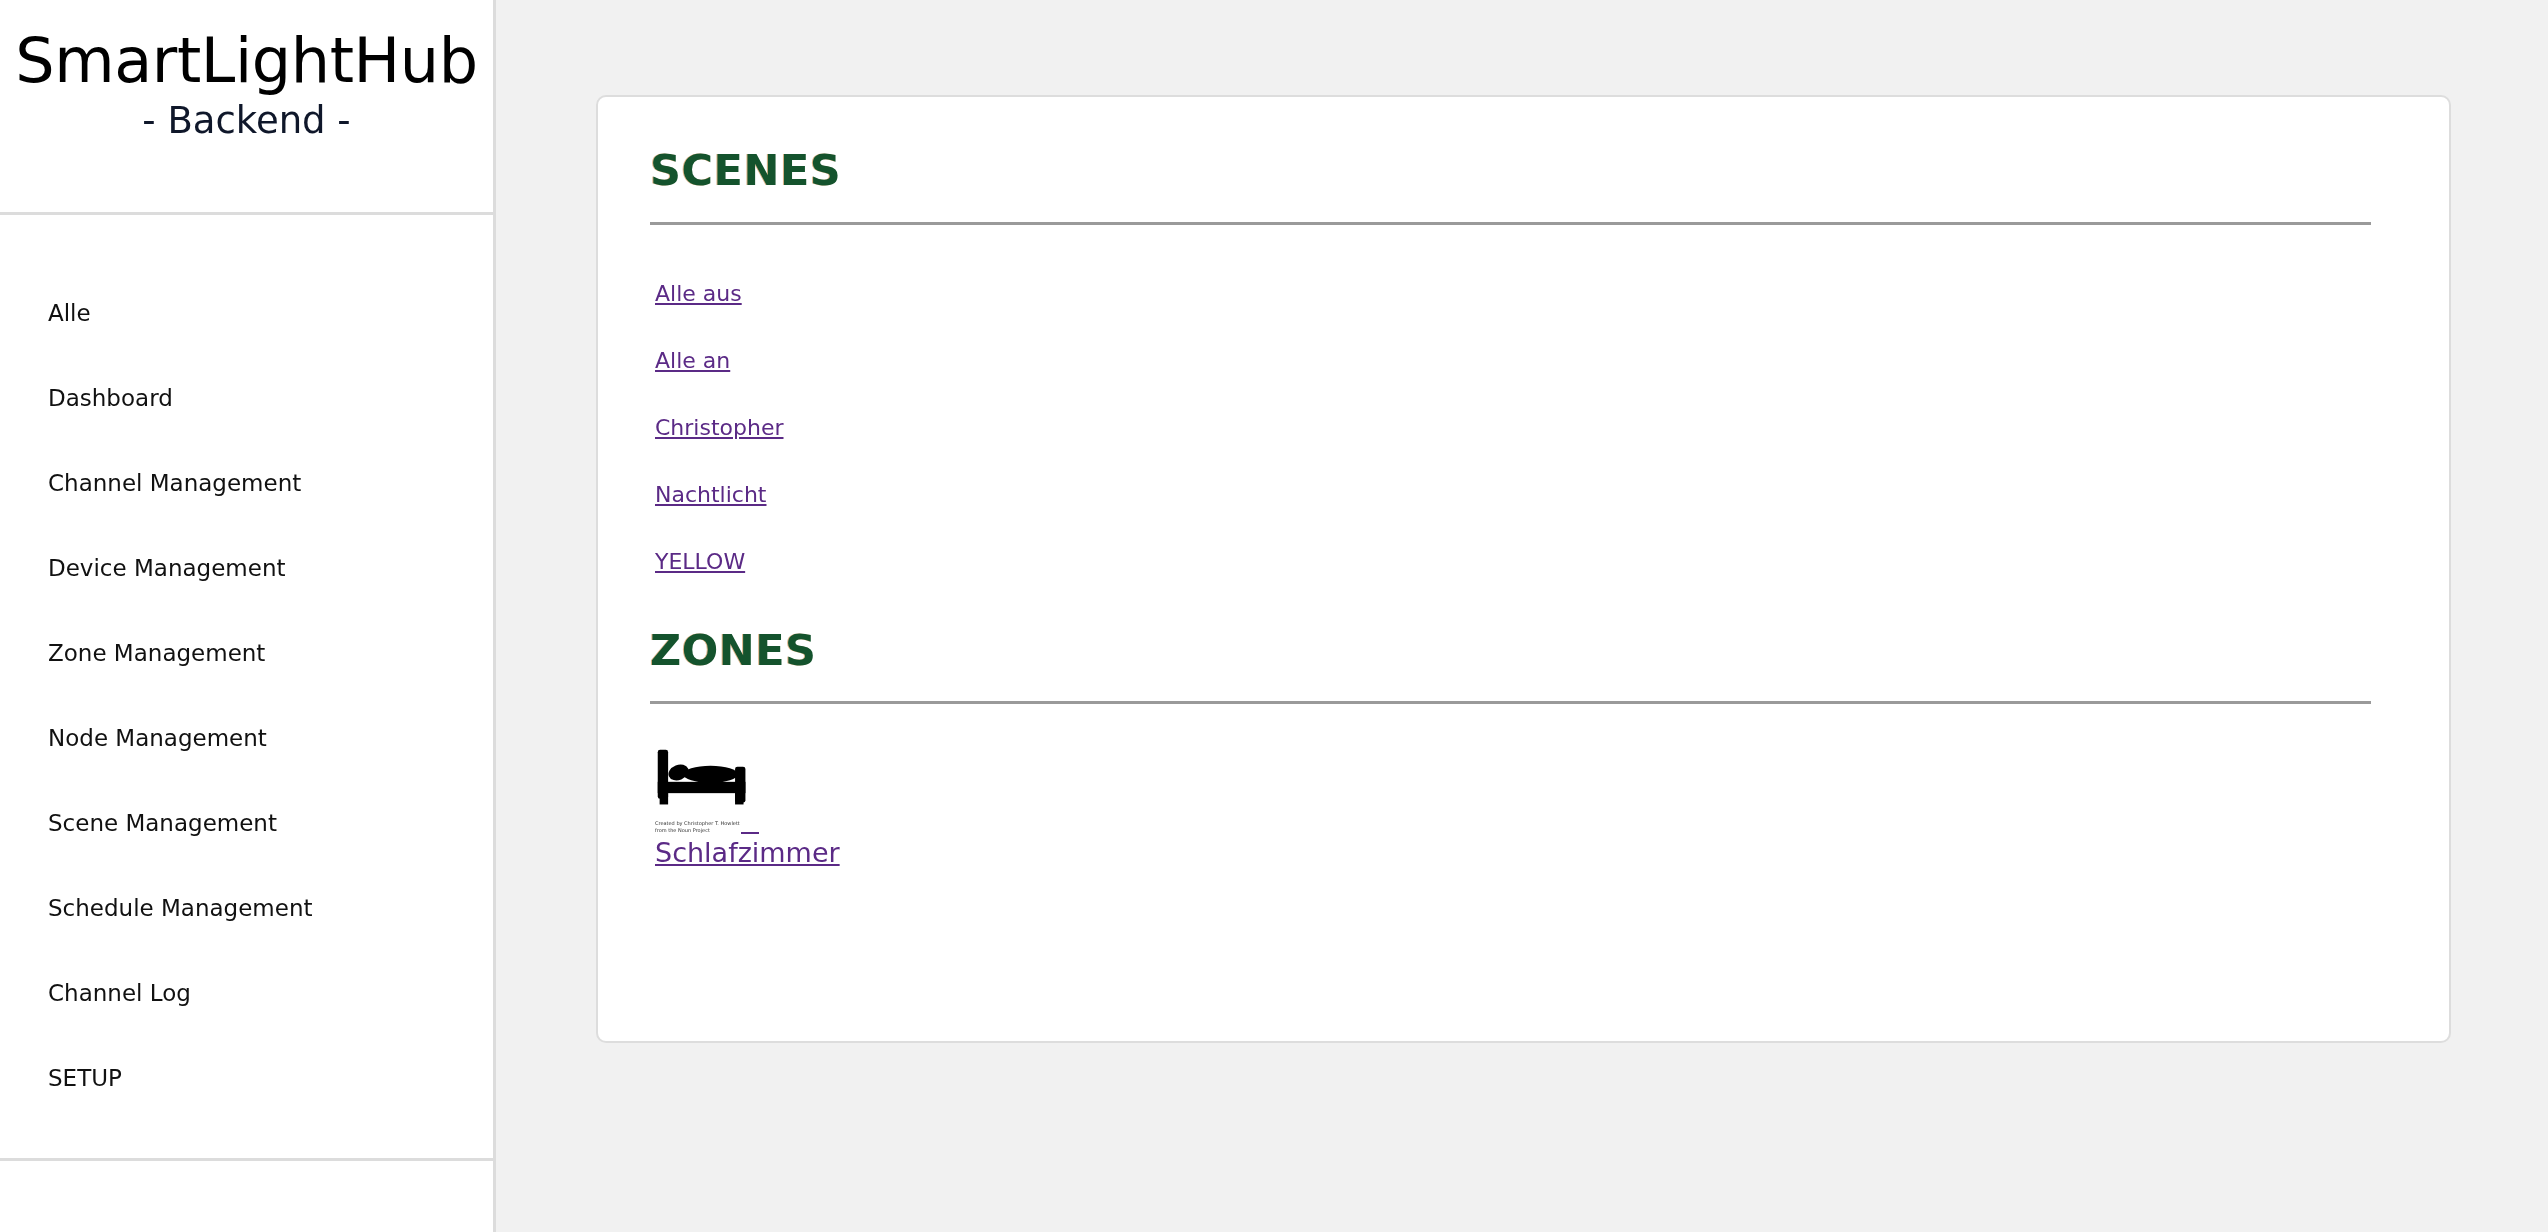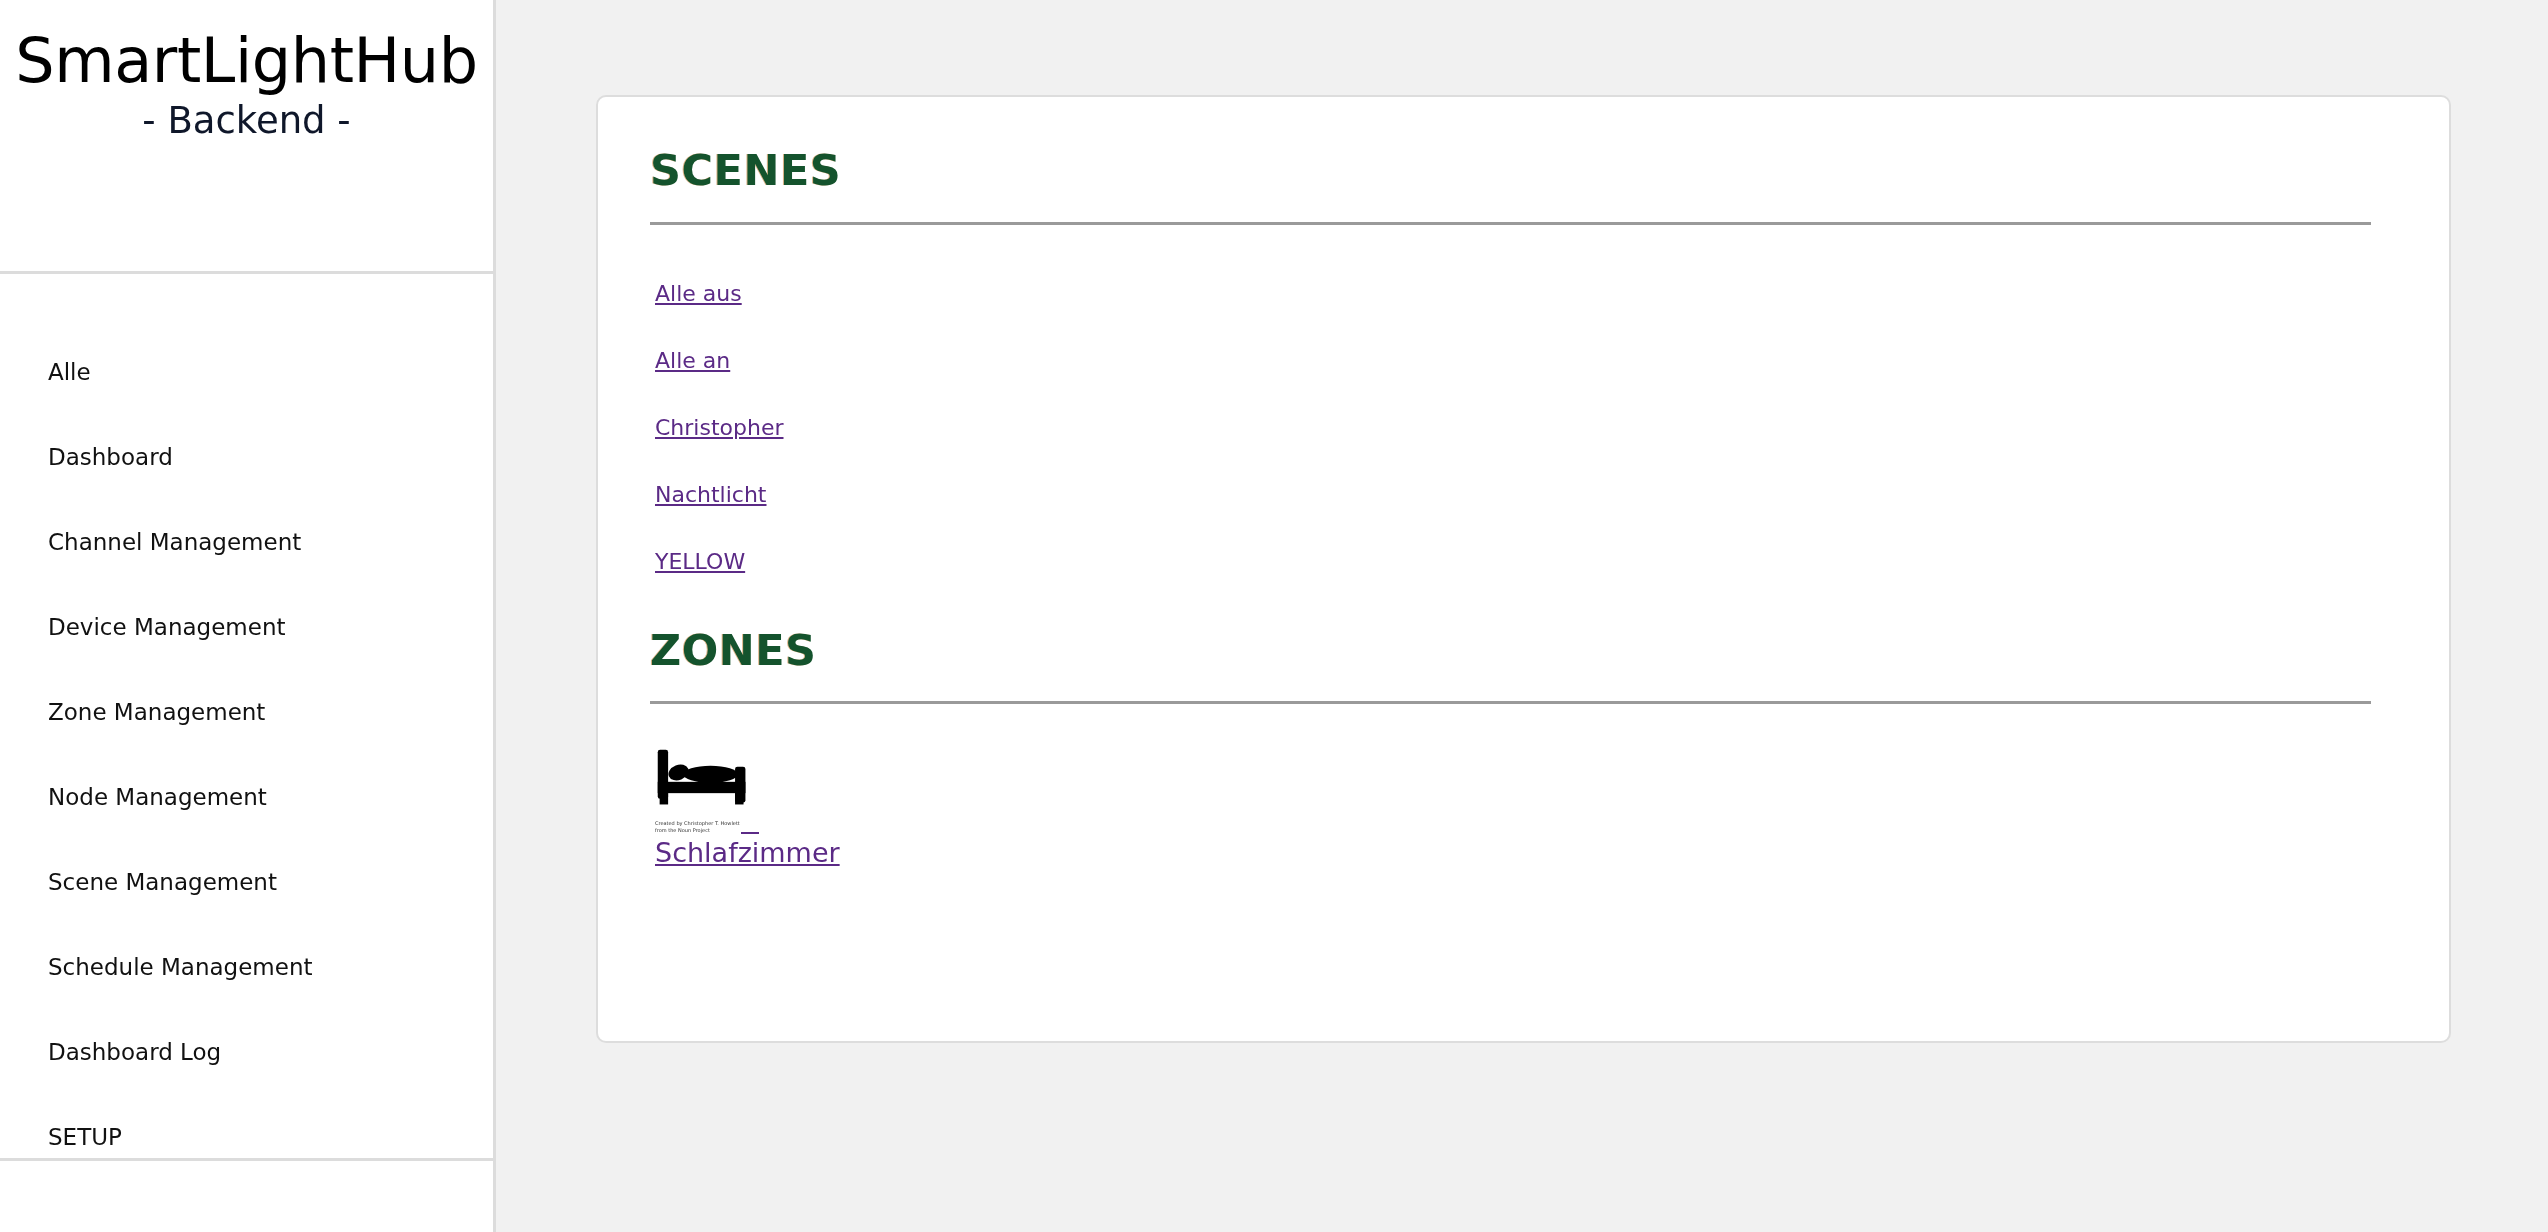--- a/index.html
+++ b/index.html
@@ -28,21 +28,21 @@
     position: relative;
     width: 496px;
     min-width: 496px;
     height: 1232px;
     background: #ffffff;
     border-right: 3px solid #dcdcdc;
     overflow: hidden;
   }
 
   .brand {
-    height: 274px;
+    height: 215px;
     border-bottom: 3px solid #dcdcdc;
     padding-top: 26px;
     text-align: center;
     overflow: hidden;
     white-space: nowrap;
   }
   .brand-title {
     font-size: 62px;
     line-height: 1.12;
     color: #000000;
@@ -198,21 +198,21 @@
 
     <nav class="nav">
       <a class="nav-item" href="#">Alle</a>
       <a class="nav-item" href="#">Dashboard</a>
       <a class="nav-item" href="#">Channel Management</a>
       <a class="nav-item" href="#">Device Management</a>
       <a class="nav-item" href="#">Zone Management</a>
       <a class="nav-item" href="#">Node Management</a>
       <a class="nav-item" href="#">Scene Management</a>
       <a class="nav-item" href="#">Schedule Management</a>
-      <a class="nav-item" href="#">Dashboard Log</a>
+      <a class="nav-item" href="#">Channel Log</a>
       <a class="nav-item" href="#">SETUP</a>
     </nav>
 
     <div class="sidebar-divider"></div>
   </aside>
 
   <main class="main">
 
     <section class="card">
       <div class="card-inner">

